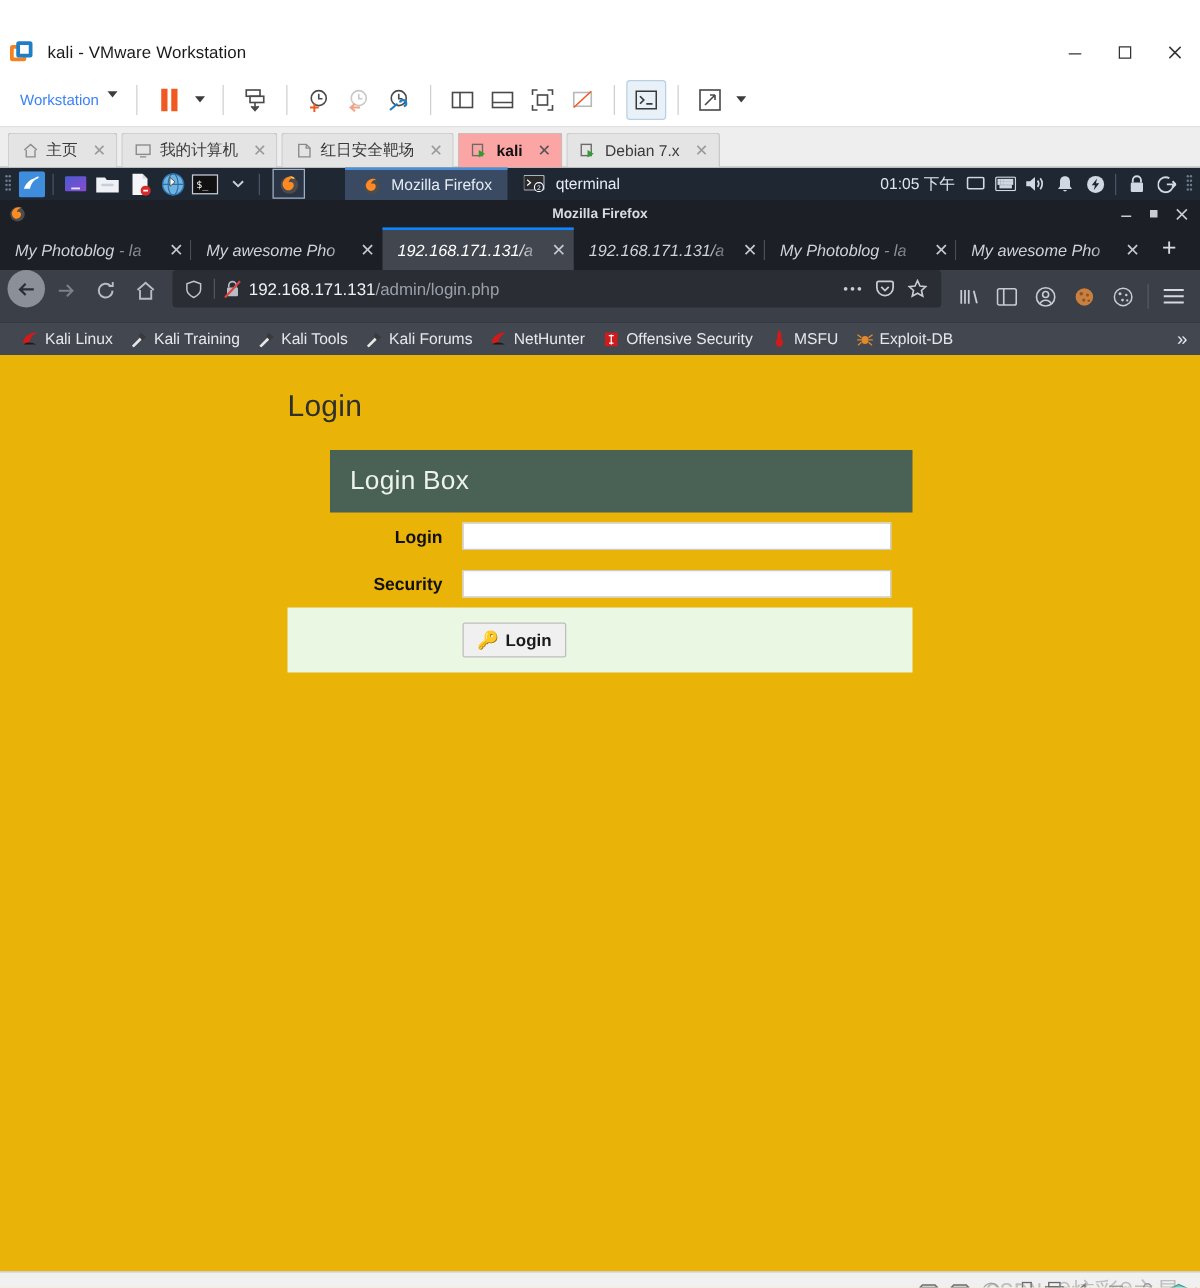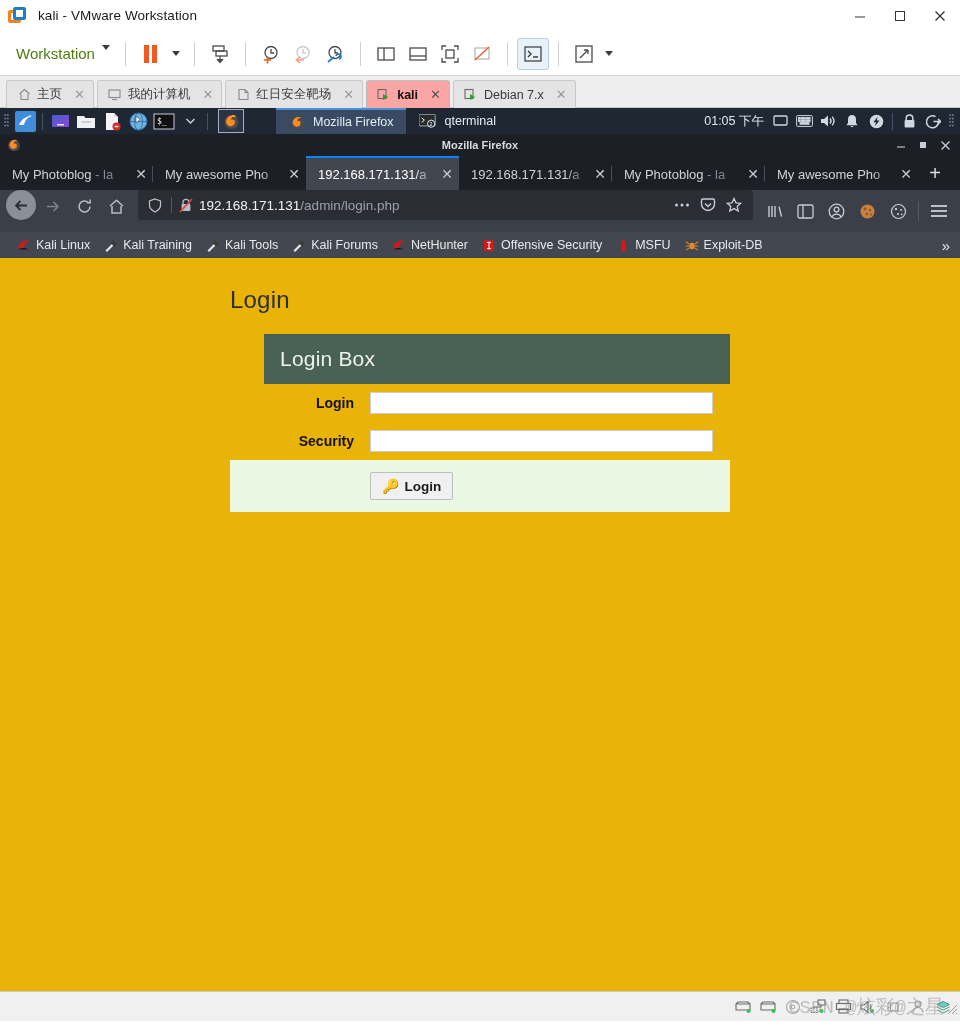--- a/index.html
+++ b/index.html
@@ -9,20 +9,21 @@
     overflow: hidden;
     background: #ffffff;
   }
 
   
   .vmw-titlebar {
     height: 32px; background: #ffffff;
     display: flex; align-items: center;
     border-bottom: 1px solid #ffffff;
     position: relative;
+    margin-top: 26px;
   }
   .vmw-logo {
     width: 18px; height: 18px; margin-left: 8px; margin-right: 12px;
     position: relative; flex: none;
   }
   .vmw-logo .sq-o {
     position: absolute; left: 0; top: 3px; width: 13px; height: 13px;
     border: 3px solid #f58220; border-radius: 2px;
   }
   .vmw-logo .sq-b {
@@ -41,21 +42,21 @@
     color: #333;
   }
   .vmw-wbtn svg { display: block; }
 
   
   .vmw-toolbar {
     height: 44px; background: #ffffff; display: flex; align-items: center;
     border-bottom: 1px solid #d6d6d6; padding-left: 10px;
   }
   .tb-menu {
-    font-size: 15px; color: #4d7c0f; display: flex; align-items: flex-start; gap: 7px;
+    font-size: 12px; color: #3b82f6; display: flex; align-items: flex-start; gap: 7px;
     padding: 4px 6px;
   }
   .caret { width: 0; height: 0; border-left: 4.5px solid transparent; border-right: 4.5px solid transparent; border-top: 5px solid #3c3c3c; }
   .tb-sep { width: 1px; height: 24px; background: #cfcfcf; margin: 0 9px; }
   .tb-btn { width: 32px; height: 32px; display: flex; align-items: center; justify-content: center; }
   .tb-btn.active { background: #e8f0f8; border: 1px solid #b9cfe4; border-radius: 3px; }
   .pause-ico { display: flex; gap: 3px; }
   .pause-ico i { display: block; width: 5px; height: 18px; background: #f05a22; }
 
   
@@ -107,21 +108,21 @@
   .ffwin { background: #1c1f26; }
   .ff-title {
     height: 22px; background: #1c1f26; display: flex; align-items: center;
     position: relative; color: #d8dbe0; font-size: 11.5px;
   }
   .ff-title .ffico { margin-left: 6px; width: 16px; height: 16px; display:flex;align-items:center;justify-content:center;}
   .ff-title .ttxt { position: absolute; left: 0; right: 0; text-align: center; font-weight: bold; font-size: 11px; pointer-events: none; }
   .ff-wc { position: absolute; right: 4px; display: flex; gap: 0px; }
   .ff-wc span { width: 22px; height: 22px; display: flex; align-items: center; justify-content: center; color: #c8ccd4; font-size: 12px; }
 
-  .ff-tabs { height: 34px; background: #1c1f26; display: flex; align-items: stretch; }
+  .ff-tabs { height: 34px; background: #1c1f26; display: flex; align-items: stretch; font-style: italic; }
   .ff-tab {
     flex: 0 0 153px; max-width: 153px; display: flex; align-items: center;
     padding: 0 6px 0 12px; font-size: 13px; color: #cfd2d8;
     position: relative; overflow: hidden; border-top: 2px solid transparent;
   }
   .ff-tab .lbl { overflow: hidden; white-space: nowrap; flex: 1;
     -webkit-mask-image: linear-gradient(to right, #000 82%, transparent 100%);
     mask-image: linear-gradient(to right, #000 82%, transparent 100%); }
   .ff-tab .lbl .dim { color: #8c8f97; }
   .ff-tab.active { background: #42464f; border-top: 2px solid #0a84ff; color: #fff; }

